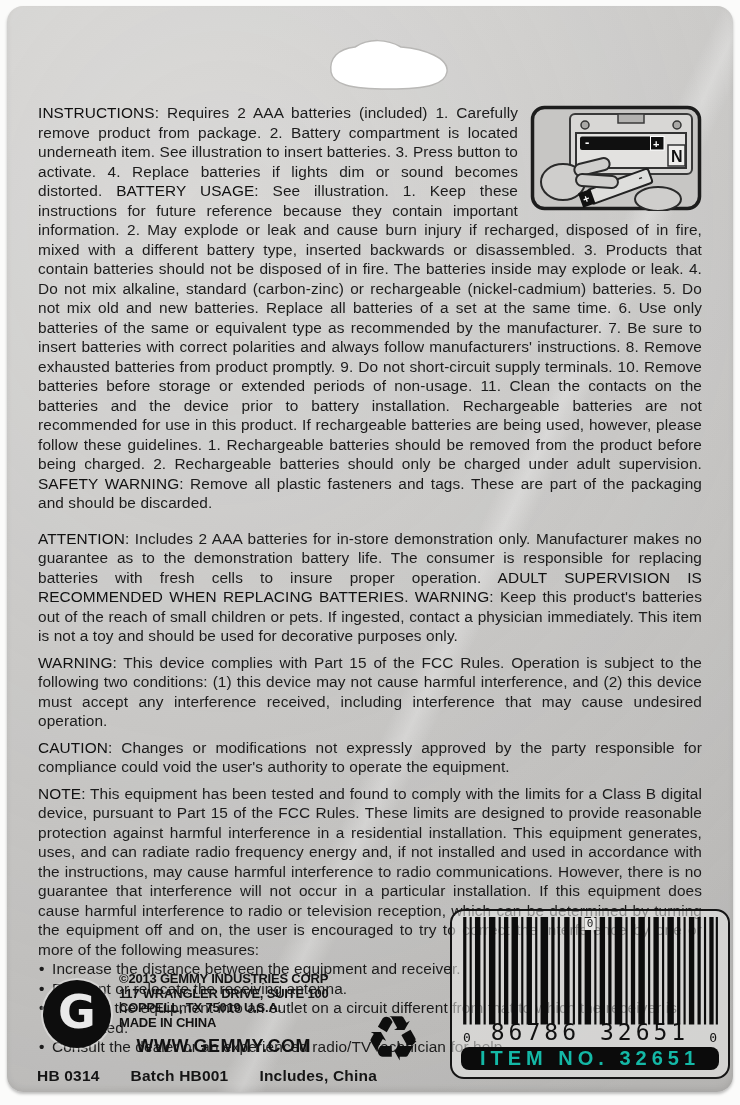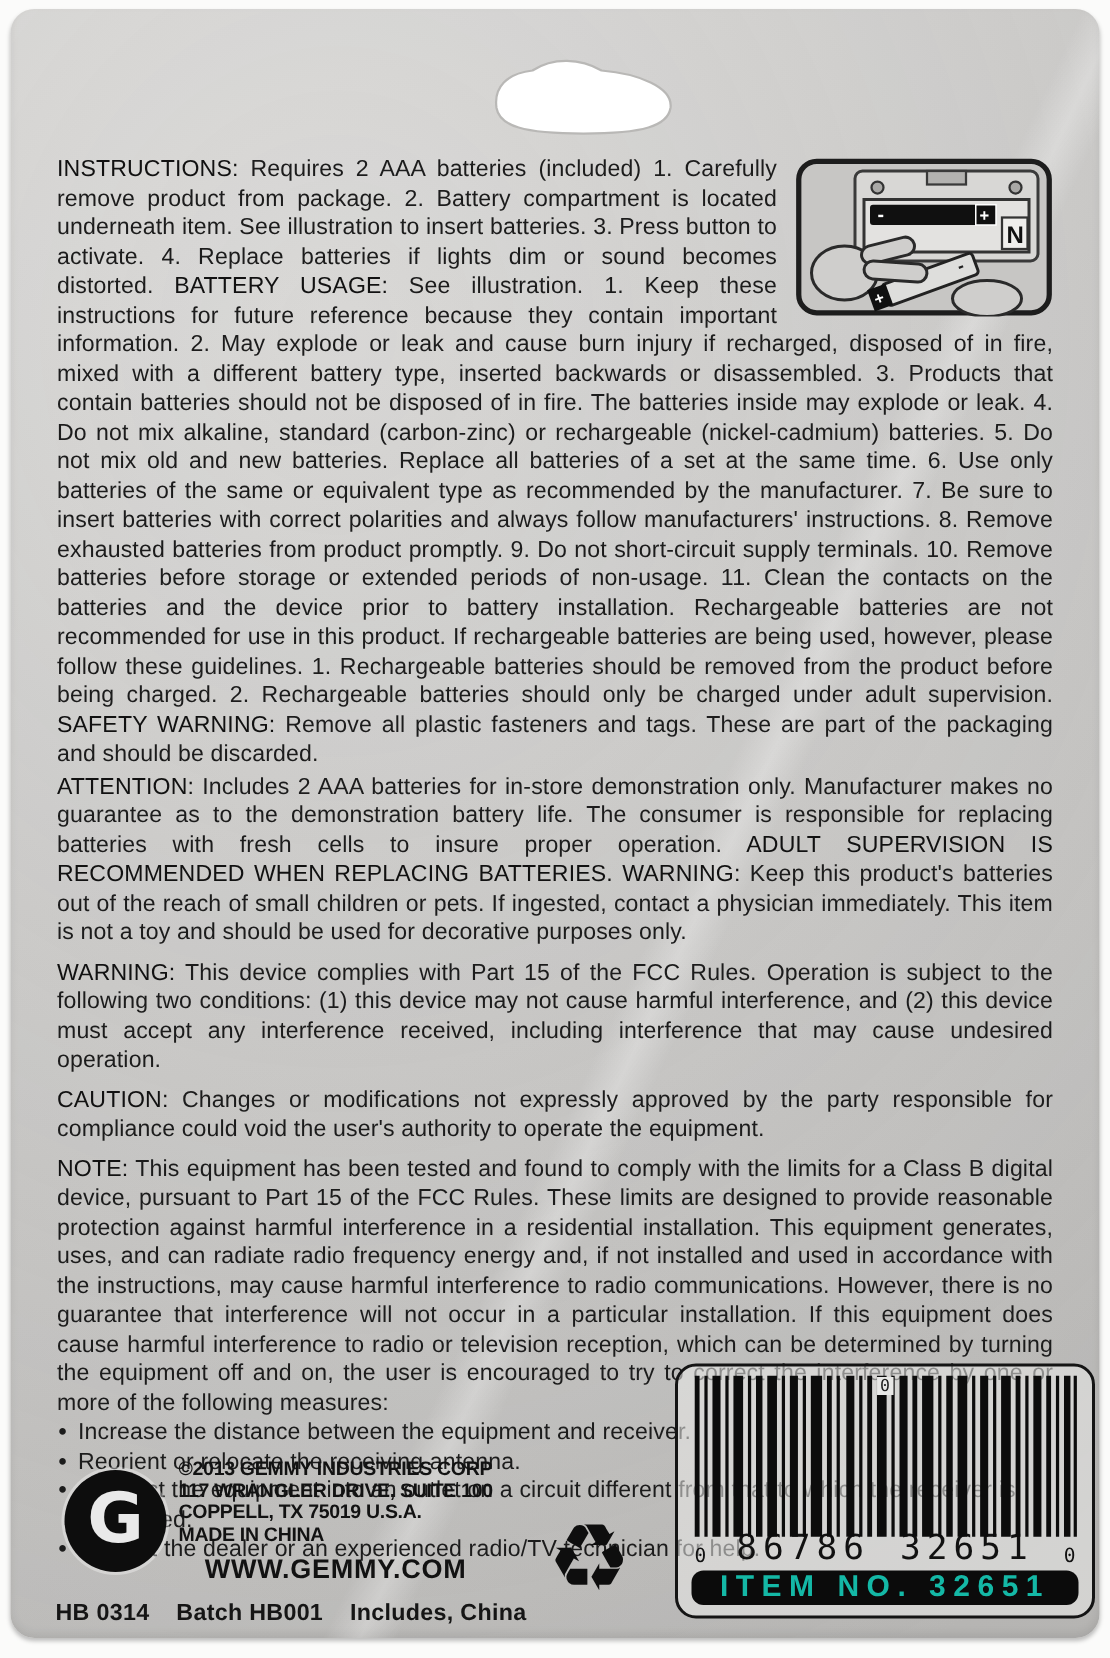--- a/index.html
+++ b/index.html
@@ -23,21 +23,21 @@
   }
   .hang-hole{position:absolute;left:318px;top:30px;width:128px;height:56px;}
   .content{
     position:absolute;left:31px;right:31px;top:97px;
     font-size:15.4px;line-height:19.5px;color:#1c1c1c;
     text-align:justify;letter-spacing:.1px;
   }
   .content b{font-weight:400;color:#111;}
   .para{margin:0;}
   .para.gap{margin-top:7px;}
-  .para.gap-sm{margin-top:2px;}
+  .para.gap-sm{margin-top:16px;}
   .illus{
     float:right;width:172px;height:106px;margin:2px 0 6px 12px;
   }
   .bullets{margin:0;padding:0;list-style:none;}
   .bullets li{position:relative;padding-left:14px;text-align:left;}
   .bullets li::before{content:"\2022";position:absolute;left:1px;top:0;font-weight:700;}
   
   .logo-circle{
     position:absolute;left:36px;top:974px;width:68px;height:68px;border-radius:50%;
     background:#0d0d0d;display:flex;align-items:center;justify-content:center;
@@ -46,21 +46,21 @@
   .logo-letter{
     color:#e9e9e9;font-weight:700;font-size:46px;line-height:1;
     font-family:"DejaVu Sans",sans-serif;transform:translateY(-2px);
   }
   .company{
     position:absolute;left:112px;top:966px;color:#121212;
     font-weight:700;font-size:13px;line-height:14.5px;letter-spacing:-.2px;
   }
   .website{font-size:18px;line-height:30px;letter-spacing:.5px;margin-top:1px;text-align:center;}
   .batch-line{
-    position:absolute;left:30px;top:1061px;display:flex;gap:18px;
+    position:absolute;left:30px;top:1061px;display:flex;gap:31px;
     font-weight:700;font-size:15.5px;color:#151515;letter-spacing:.2px;
   }
   .recycle{
     position:absolute;left:358px;top:1002px;font-size:62px;line-height:1;color:#0e0e0e;
     font-family:"DejaVu Sans",sans-serif;
   }
   .barcode-box{
     position:absolute;left:443px;top:903px;width:280px;height:170px;
     border:2.5px solid #141414;border-radius:14px;
     background:rgba(235,235,233,.55);

